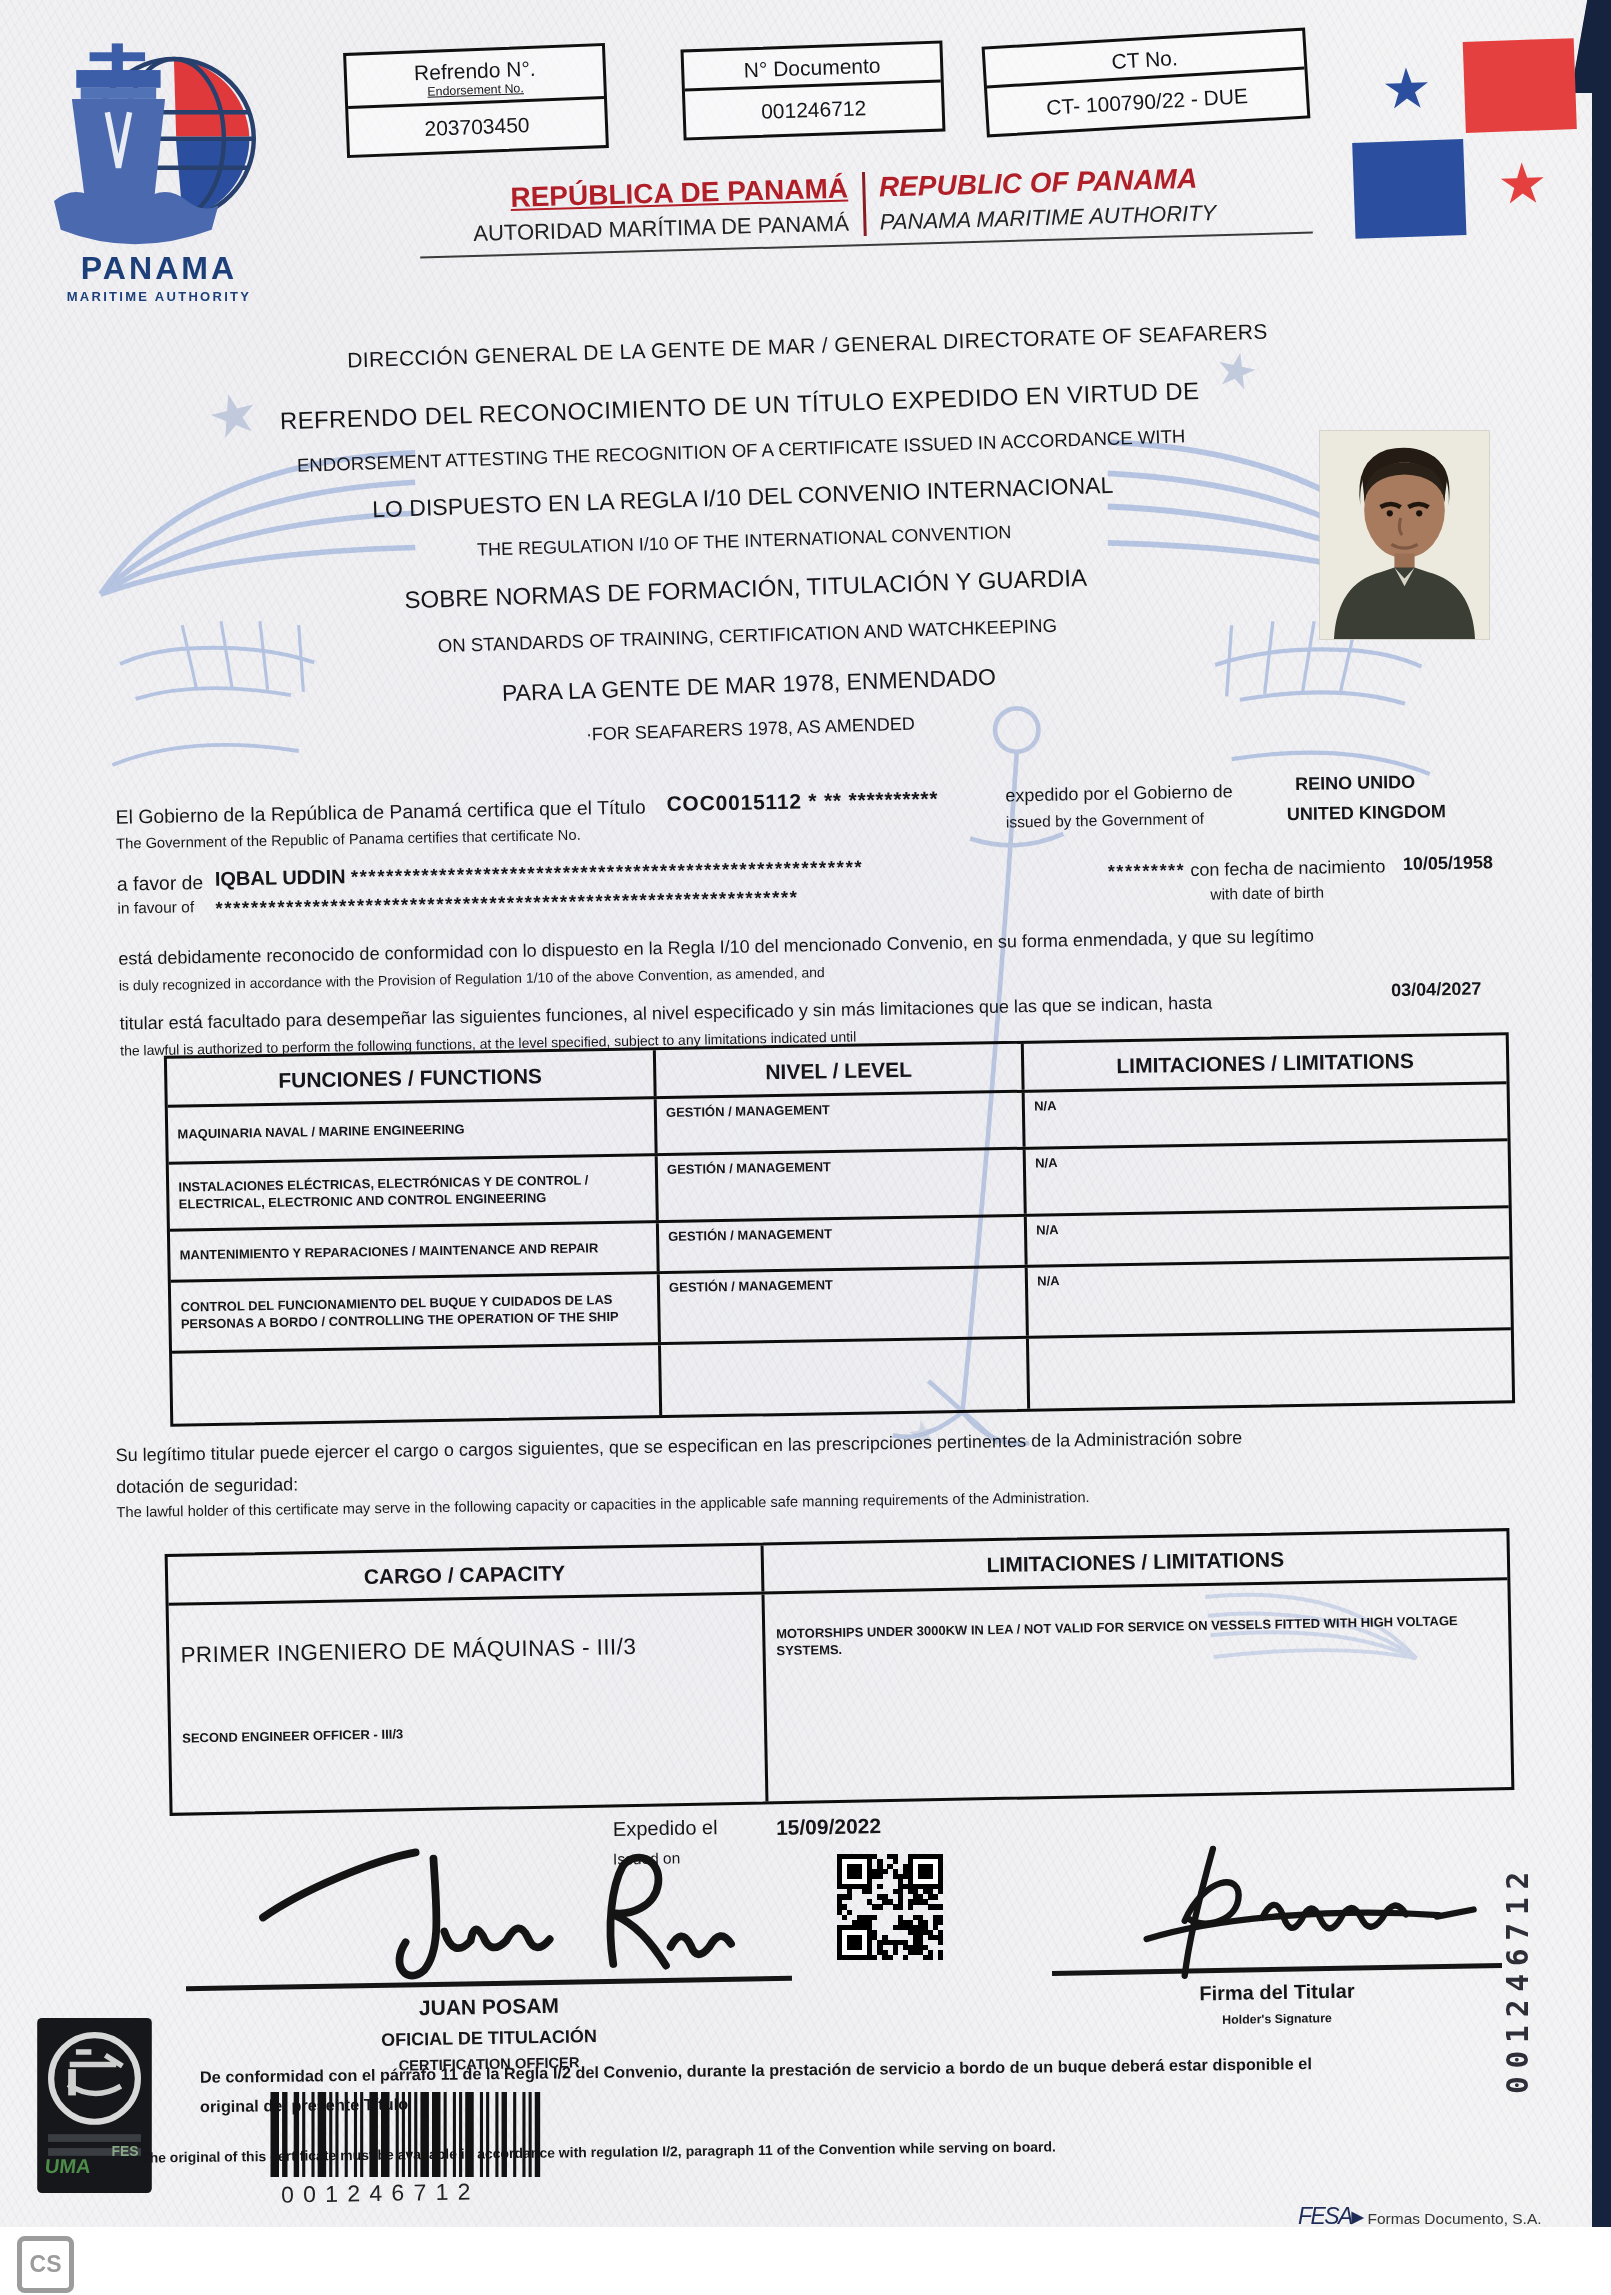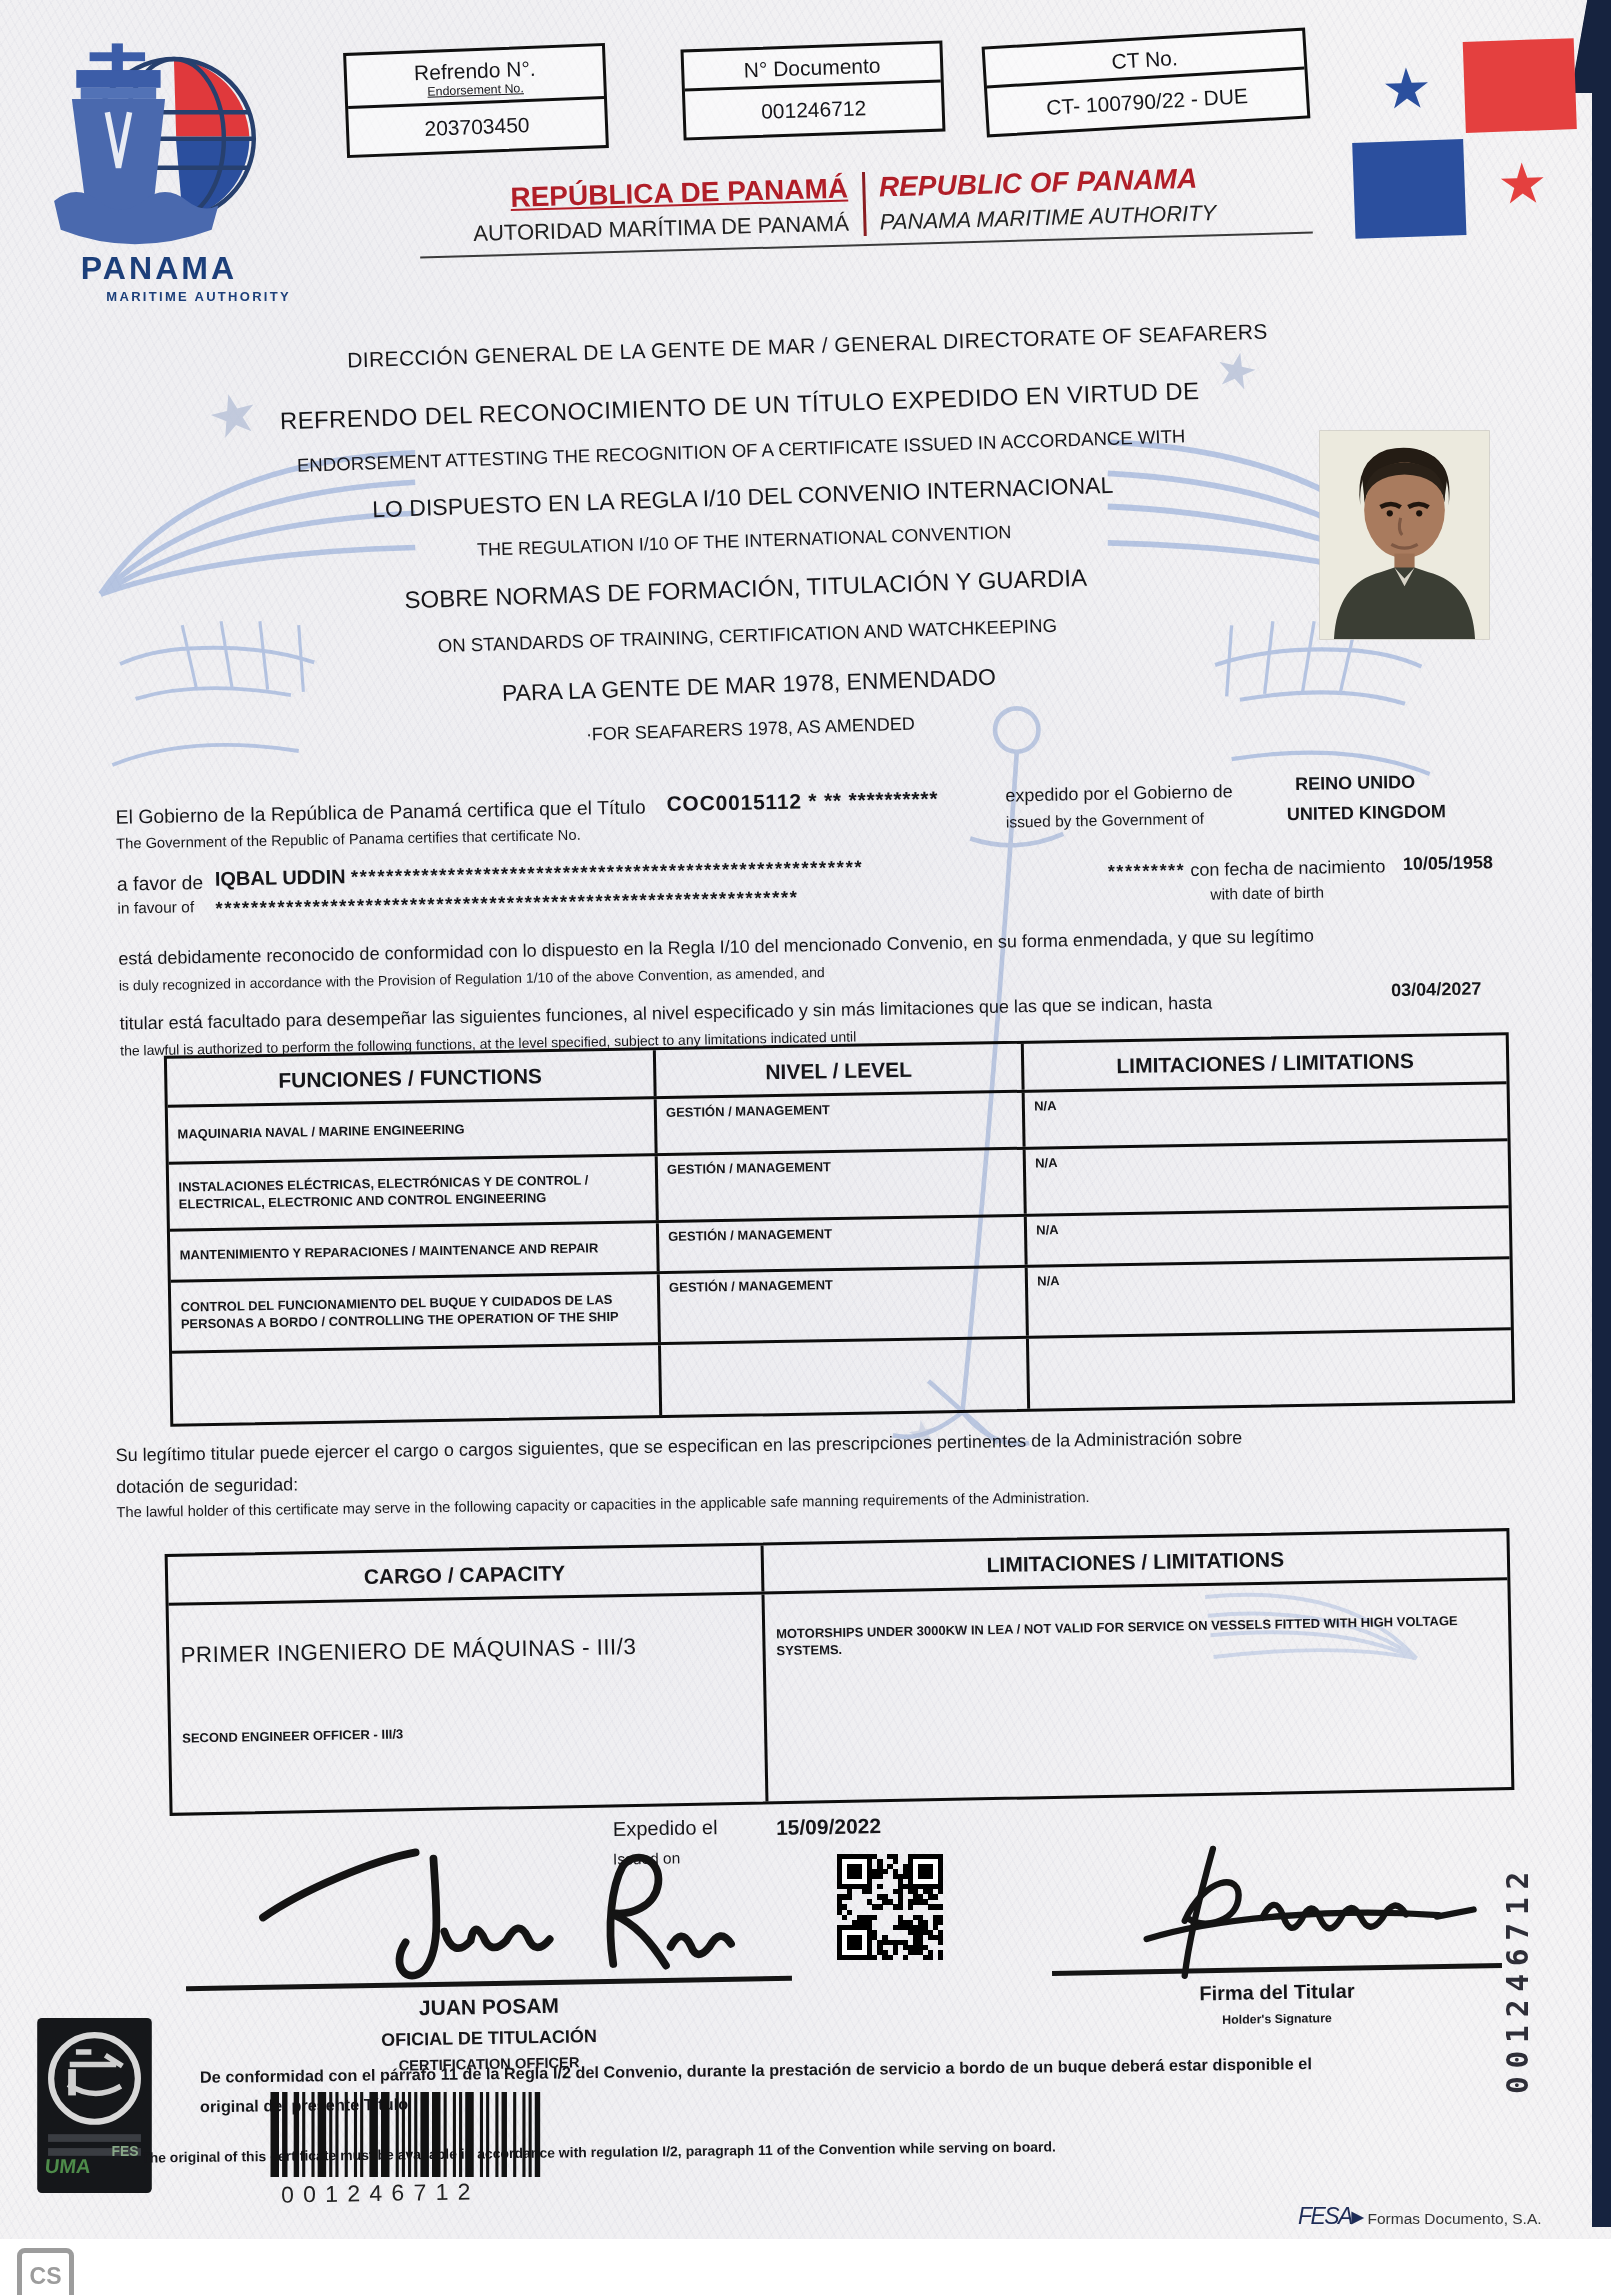--- a/index.html
+++ b/index.html
@@ -32,21 +32,21 @@
   .dtable{position:absolute;border:3.9px solid #0d0d0d;display:flex;flex-direction:column;}
   .drow{display:grid;border-bottom:3.9px solid #0d0d0d;}
   .drow:last-child{border-bottom:none;}
   .dcell{border-right:3.9px solid #0d0d0d;padding:6.2px 9.3px;}
   .dcell:last-child{border-right:none;}
   .dhead{font-size:21px;font-weight:bold;text-align:center;padding:12.4px 4.7px 9.3px;}
   .cell-s{font-size:13px;font-weight:bold;line-height:1.25;}
   .wing{position:absolute;opacity:.5;}
   .star-wm{position:absolute;color:#b7c1d8;opacity:.8;}
   .sig-line{position:absolute;background:#151515;height:4.7px;}
-  .footer-band{position:absolute;left:0;right:0;bottom:0;height:56px;background:#ffffff;}
+  .footer-band{position:absolute;left:0;right:0;bottom:0;height:68px;background:#ffffff;}
   .cs-badge{position:absolute;left:17px;top:9.3px;width:47px;height:47px;border:5.4px solid #9c9c9c;border-radius:7.8px;
     color:#9c9c9c;font-weight:bold;font-size:23px;display:flex;align-items:center;justify-content:center;}
 </style>
 </head>
 <body>
 
 <div class="page">
 
   <svg class="wing" style="left:89px;top:431px;width:334px;height:365px;" viewBox="0 0 430 470">
     <g fill="none" stroke="#7c9ad2" stroke-width="7">
@@ -111,21 +111,21 @@
         <rect x="62" y="8" width="10" height="26" fill="#3c5da8"></rect>
         <rect x="42" y="16" width="50" height="8" fill="#3c5da8"></rect>
         <rect x="30" y="32" width="76" height="16" fill="#3c5da8"></rect>
         <rect x="34" y="48" width="68" height="10" fill="#5272b6"></rect>
         <path d="M26,58 L110,58 L100,150 Q68,170 38,150 Z" fill="#4a69ae"></path>
         <path d="M58,70 L68,120 L78,70" fill="none" stroke="#e8ecf4" stroke-width="5"></path>
         <path d="M10,150 q20,-16 40,0 q20,16 40,0 q20,-16 40,0 q14,11 28,4 l-6,22 q-70,26 -136,0 Z" fill="#4a69ae"></path>
       </g>
     </svg>
     <div style="font-size:32px;font-weight:bold;color:#1c3f7a;letter-spacing:3.1px;margin-top:-11px;">PANAMA</div>
-    <div style="font-size:13px;font-weight:bold;color:#1c3f7a;letter-spacing:2.3px;margin-top:1.6px;text-align:right;">MARITIME AUTHORITY</div>
+    <div style="font-size:13px;font-weight:bold;color:#1c3f7a;letter-spacing:2.3px;margin-top:1.6px;">MARITIME AUTHORITY</div>
   </div>
 
   <div class="hbox" style="left:345px;top:48px;width:256px;transform:rotate(-2.2deg);">
     <div class="lbl">
       <div class="l1">Refrendo N°.</div>
       <div class="l2" style="text-decoration:underline;">Endorsement No.</div>
     </div>
     <div class="val">203703450</div>
   </div>
   <div class="hbox" style="left:682px;top:45px;width:256px;transform:rotate(-2deg);">

